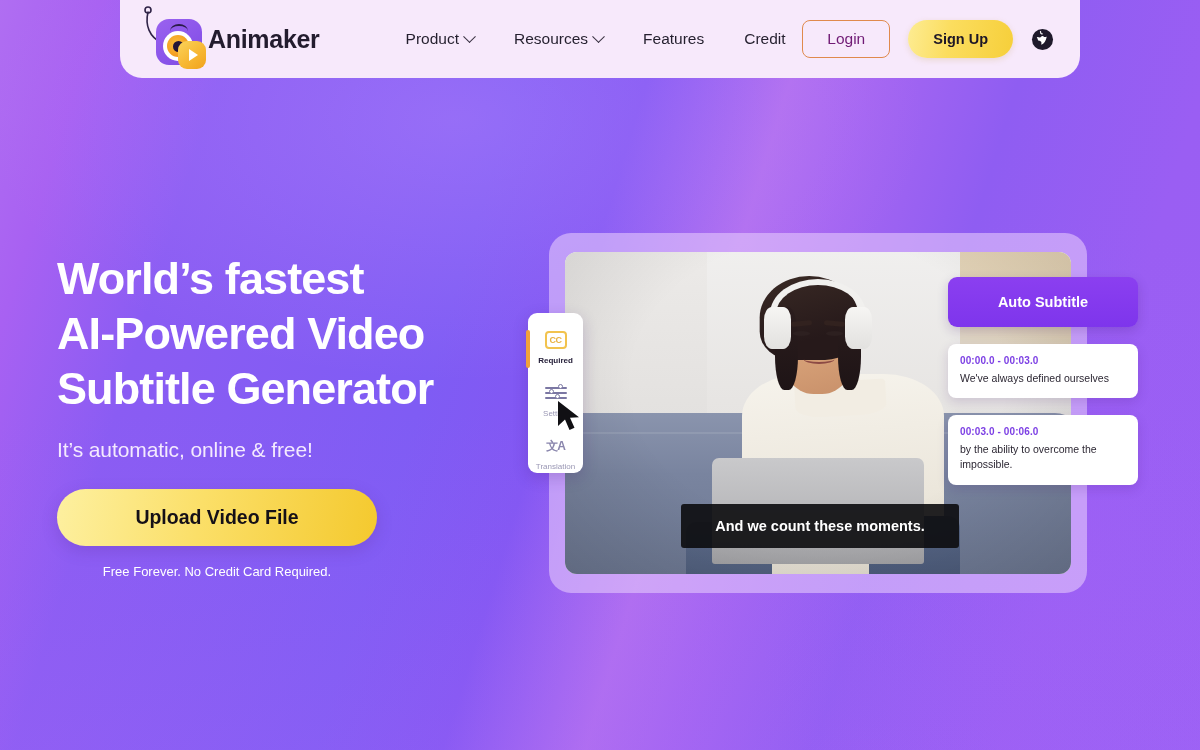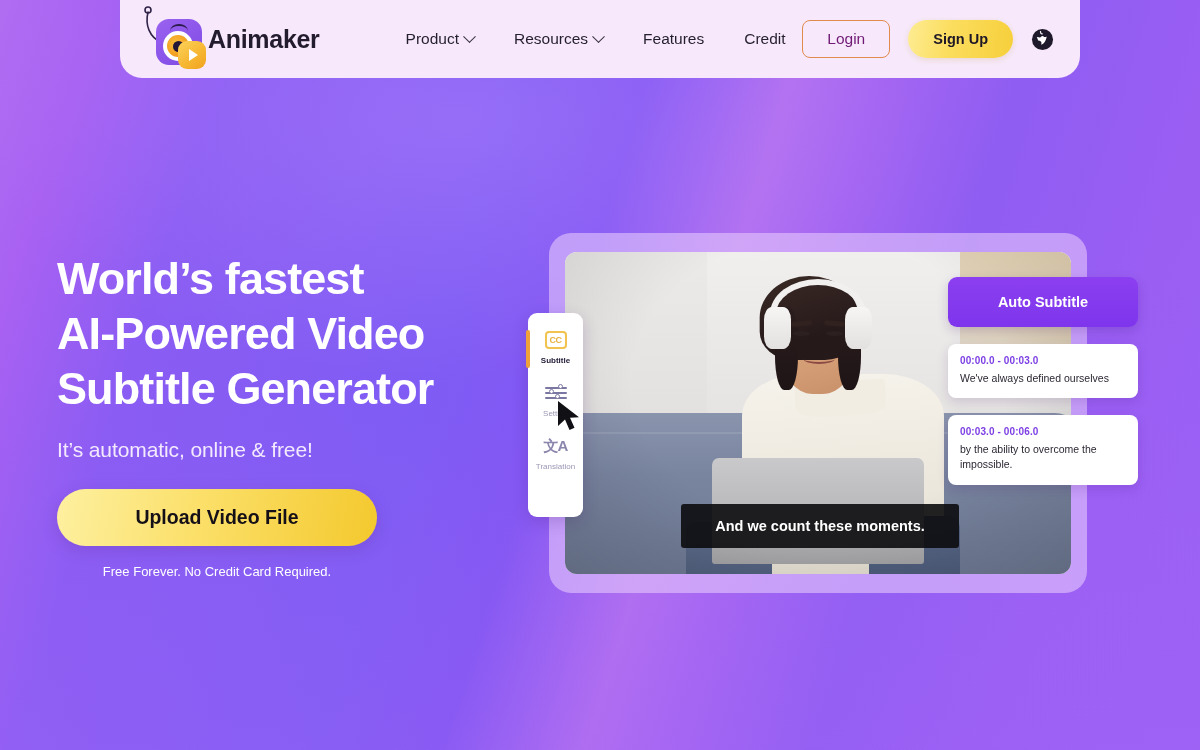--- a/index.html
+++ b/index.html
@@ -215,21 +215,21 @@
   .caption {
     position:absolute; left:116px; bottom:26px; width:278px;
     background:rgba(12,12,14,.9);
     color:#ffffff; font-size:14.5px; font-weight:bold;
     text-align:center; padding:14px 10px; border-radius:3px;
     z-index:6;
   }
 
   
   .toolpanel {
-    position:absolute; left:528px; top:313px; width:55px; height:204px;
+    position:absolute; left:528px; top:313px; width:55px; height:160px;
     background:#ffffff; border-radius:9px;
     box-shadow:0 5px 16px rgba(60,20,110,.20);
     z-index:20; padding-top:14px;
   }
   .tool { position:relative; text-align:center; margin-bottom:15px; cursor:pointer; }
   .tool-active-bar {
     position:absolute; left:-2px; top:3px; width:3.5px; height:38px;
     background:#f0a23a; border-radius:2px;
   }
   .tool-ico { height:26px; display:flex; align-items:center; justify-content:center; }
@@ -243,21 +243,21 @@
   .sliders { width:22px; height:16px; position:relative; }
   .sliders i { position:absolute; left:0; right:0; height:1.8px; background:#7b77a3; border-radius:2px; }
   .sliders i:nth-child(1){ top:2px; }
   .sliders i:nth-child(2){ top:7px; }
   .sliders i:nth-child(3){ top:12px; }
   .sliders b { position:absolute; width:5px; height:5px; border-radius:50%;
     background:#fff; border:1.8px solid #7b77a3; }
   .sliders b:nth-of-type(1){ top:-0.6px; left:13px; }
   .sliders b:nth-of-type(2){ top:4.4px; left:4px; }
   .sliders b:nth-of-type(3){ top:9.4px; left:10px; }
-  .trans-ico { font-size:15px; color:#8a86ad; font-weight:bold; letter-spacing:-1px; }
+  .trans-ico { font-size:12px; color:#8a86ad; font-weight:bold; letter-spacing:-1px; }
   .cursor { position:absolute; left:27px; top:86px; z-index:25; }
 
   
   .subpanel { position:absolute; left:948px; top:277px; width:190px; z-index:22; }
   .sub-head {
     background:linear-gradient(180deg,#8b3ff0 0%,#7e35ec 100%);
     color:#ffffff; font-size:14.5px; font-weight:bold;
     text-align:center; padding:17px 8px; border-radius:9px;
     box-shadow:0 4px 12px rgba(60,20,110,.20);
   }
@@ -366,21 +366,21 @@
     <div class="caption">And we count these moments.</div>
   </div>
 </div>
 
 <div class="toolpanel">
   <div class="tool is-active">
     <span class="tool-active-bar"></span>
     <span class="tool-ico">
       <span class="cc-box">CC</span>
     </span>
-    <div class="tool-lbl">Subtitle</div>
+    <div class="tool-lbl">Required</div>
   </div>
 
   <div class="tool">
     <span class="tool-ico">
       <span class="sliders">
         <i></i>
           <i></i>
           <i></i>
           <b></b>
           <b></b>

